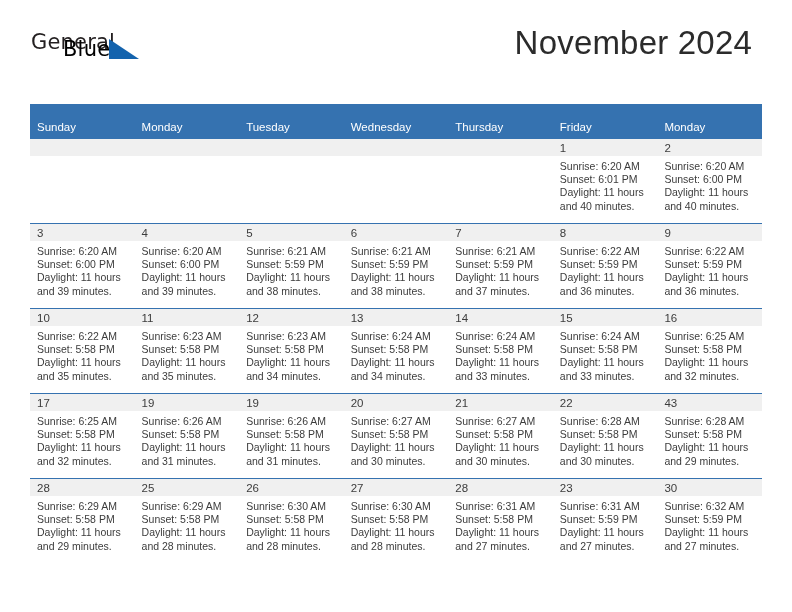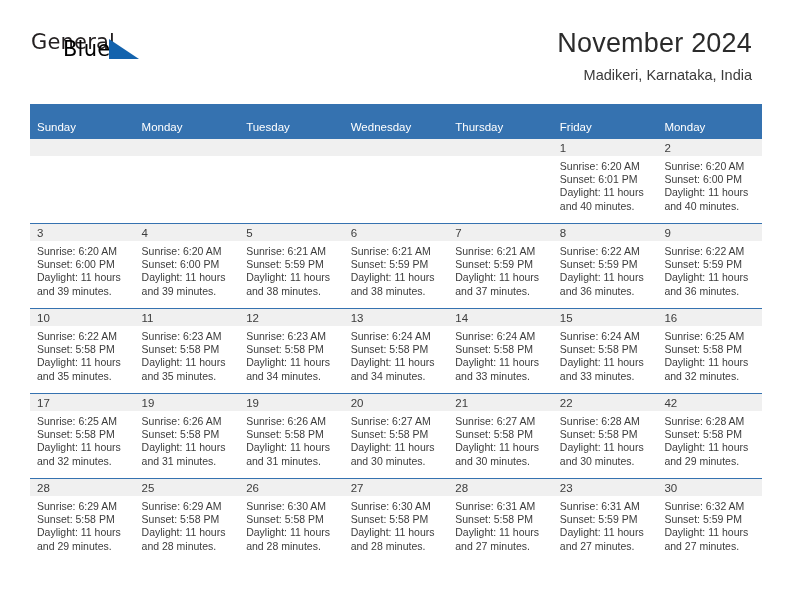--- a/index.html
+++ b/index.html
@@ -66,21 +66,21 @@
     border-left: 30px solid #1463ad;
     border-top: 20px solid transparent;
   }
   .title-block {
     position: absolute;
     right: 0;
     top: 0;
     text-align: right;
   }
   .cal-title {
-    font-size: 27px;
+    font-size: 33px;
     font-weight: 400;
     color: #2b2b2b;
     line-height: 34px;
     letter-spacing: 0.2px;
     white-space: nowrap;
   }
   .cal-subtitle {
     font-size: 14.5px;
     font-weight: 400;
     color: #3a3a3a;
@@ -162,21 +162,20 @@
   <div class="header">
 
     <div class="brand">
       <span class="brand-general">General</span>
       <span class="brand-triangle"></span>
       <span class="brand-blue">Blue</span>
     </div>
 
     <div class="title-block">
       <div class="cal-title">November 2024</div>
-      <div class="cal-subtitle">Madikeri, Karnataka, India</div>
     </div>
 
   </div>
 
   <table class="calendar">
     <thead>
       <tr>
         <th>Sunday</th>
         <th>Monday</th>
         <th>Tuesday</th>
@@ -459,21 +458,21 @@
               <span class="daynum">22</span>
             </div>
             <div class="cell-body">
               <div class="cell-line">Sunrise: 6:28 AM</div>
               <div class="cell-line">Sunset: 5:58 PM</div>
               <div class="cell-daylight">Daylight: 11 hours and 30 minutes.</div>
             </div>
           </td>
           <td class="">
             <div class="daynum-band">
-              <span class="daynum">42</span>
+              <span class="daynum">43</span>
             </div>
             <div class="cell-body">
               <div class="cell-line">Sunrise: 6:28 AM</div>
               <div class="cell-line">Sunset: 5:58 PM</div>
               <div class="cell-daylight">Daylight: 11 hours and 29 minutes.</div>
             </div>
           </td>
         </tr>
         <tr class="week">
           <td class="">

